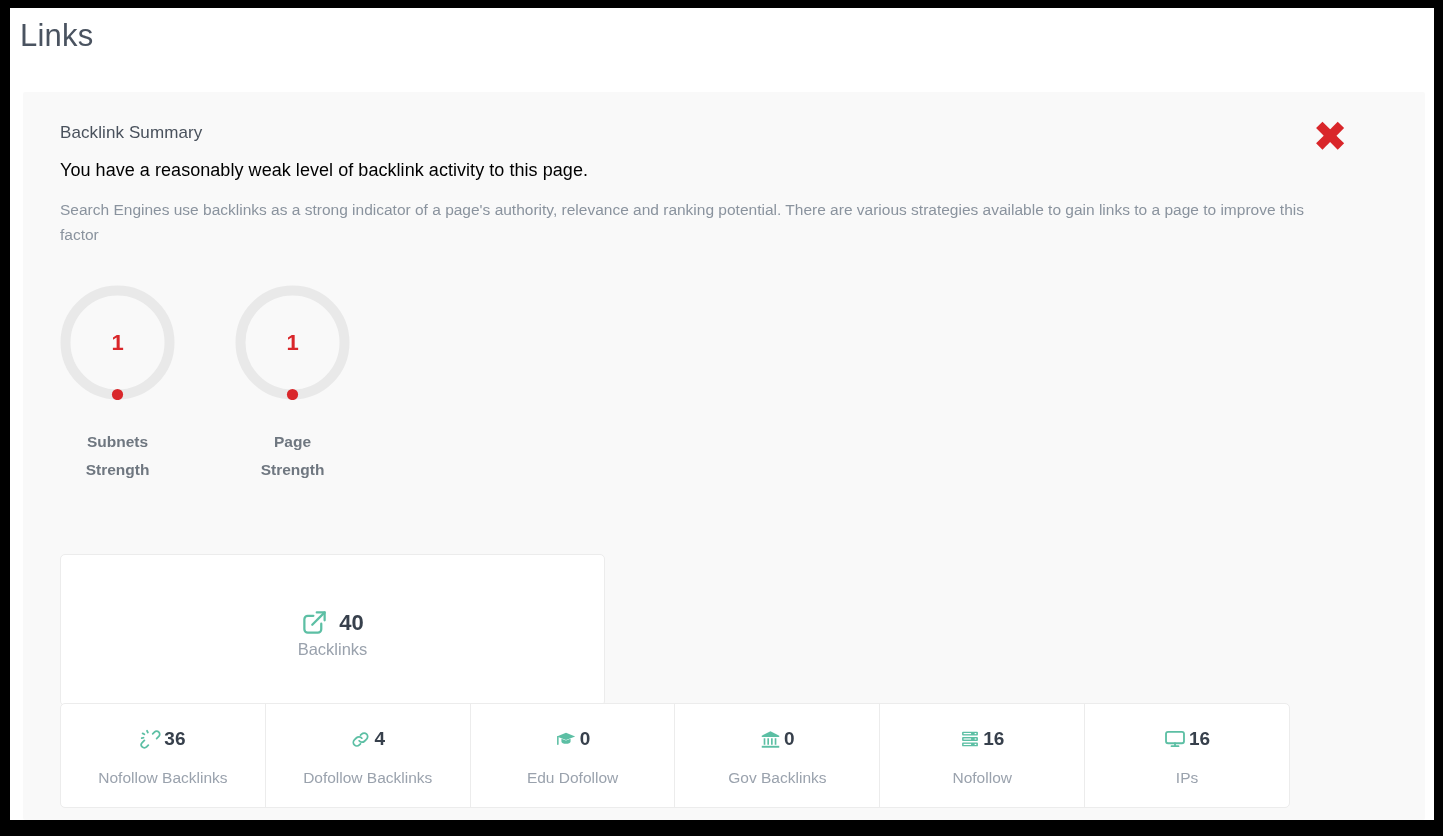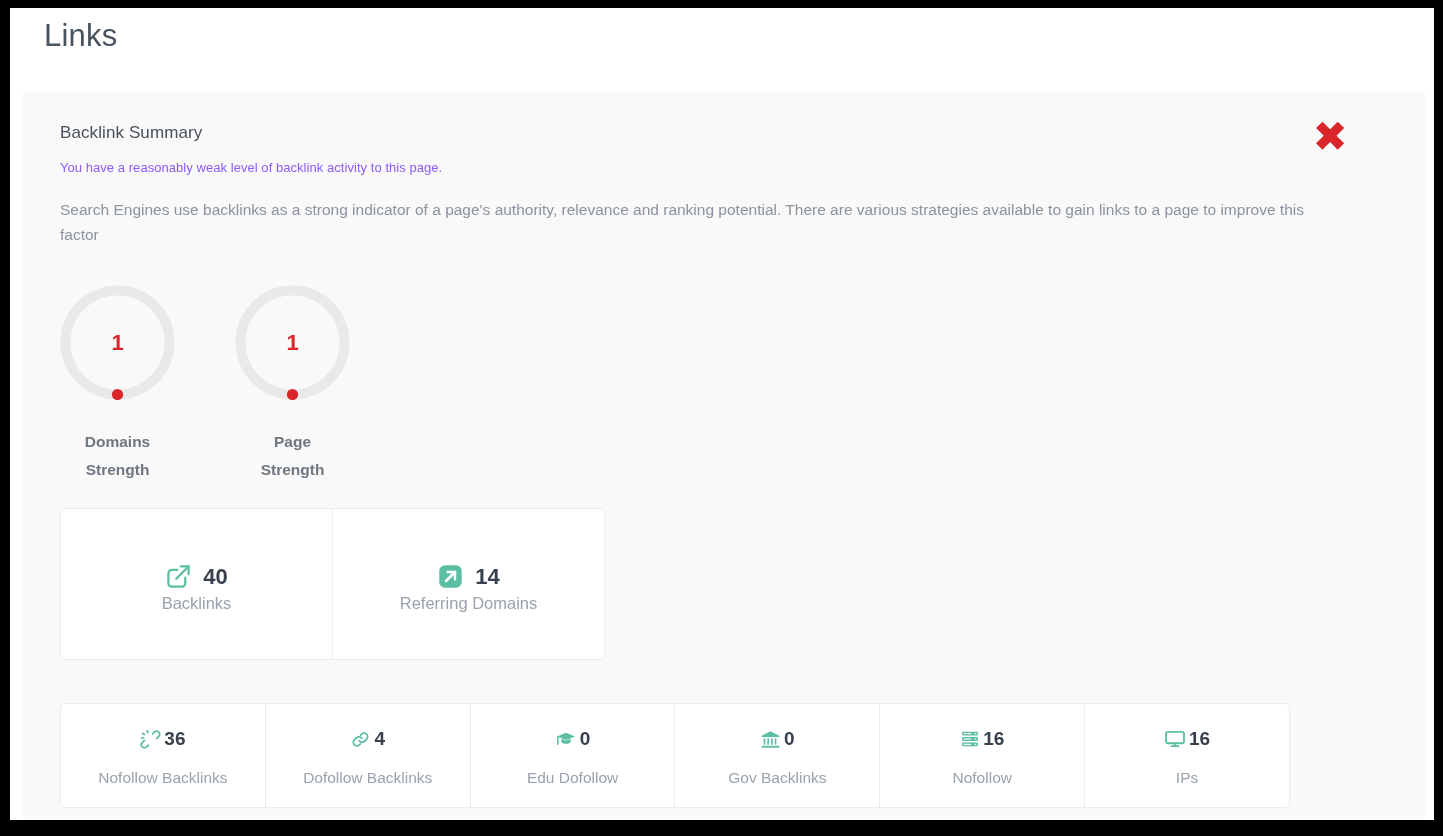--- a/index.html
+++ b/index.html
@@ -25,21 +25,21 @@
     left: 10px;
     top: 8px;
     width: 1424px;
     height: 812px;
     background: #ffffff;
     overflow: hidden;
   }
 
   .page-title {
     position: absolute;
-    left: 34px;
+    left: 10px;
     top: 6px;
     font-size: 31px;
     font-weight: 300;
     color: #4a5360;
     letter-spacing: 0.2px;
     line-height: 44px;
   }
 
   
   .summary-panel {
@@ -74,22 +74,22 @@
     font-size: 17px;
     font-weight: normal;
     color: #49515c;
     letter-spacing: 0.1px;
   }
 
   .summary-lead {
     position: absolute;
     left: 37px;
     top: 68px;
-    font-size: 13px;
-    color: #8b5cf6;
+    font-size: 18px;
+    color: #000000;
     letter-spacing: 0.05px;
   }
 
   .summary-body {
     position: absolute;
     left: 37px;
     top: 105px;
     width: 1252px;
     font-size: 15.5px;
     line-height: 25px;
@@ -141,21 +141,21 @@
     font-size: 15.5px;
     font-weight: bold;
     color: #6f7780;
     line-height: 28px;
   }
 
   
   .big-cards {
     position: absolute;
     left: 37px;
-    top: 416px;
+    top: 462px;
     width: 545px;
     height: 152px;
     background: #ffffff;
     border: 1px solid #ececec;
     border-radius: 5px;
     display: flex;
   }
 
   .big-card {
     flex: 1;
@@ -252,21 +252,21 @@
 
         <div class="gauge">
           <div class="gauge-ring">
             <svg width="115" height="115" viewBox="0 0 115 115" aria-hidden="true">
               <circle cx="57.5" cy="57.5" r="52" fill="none" stroke="#e9e9e9" stroke-width="10"></circle>
               <circle cx="57.5" cy="109.5" r="5.6" fill="#d9262a"></circle>
             </svg>
             <div class="gauge-value">1</div>
           </div>
           <div class="gauge-label">
-            <span>Domains</span><br>
+            <span>Subnets</span><br>
             <span>Strength</span>
           </div>
         </div>
 
         <div class="gauge">
           <div class="gauge-ring">
             <svg width="115" height="115" viewBox="0 0 115 115" aria-hidden="true">
               <circle cx="57.5" cy="57.5" r="52" fill="none" stroke="#e9e9e9" stroke-width="10"></circle>
               <circle cx="57.5" cy="109.5" r="5.6" fill="#d9262a"></circle>
             </svg>
@@ -289,35 +289,20 @@
                 <path d="M18 13v5a3 3 0 0 1-3 3H6a3 3 0 0 1-3-3V9a3 3 0 0 1 3-3h5"></path>
                 <polyline points="14 3 21 3 21 10"></polyline>
                 <line x1="10" y1="14" x2="21" y2="3"></line>
               </svg>
             </span>
             <span class="big-card-num">40</span>
           </div>
           <div class="big-card-label">Backlinks</div>
         </div>
 
-        <div class="big-card">
-          <div class="big-card-top">
-            <span>
-              <svg class="ico" width="27" height="27" viewBox="0 0 24 24">
-                <rect x="2" y="2" width="20" height="20" rx="5" fill="#5cbfa4"></rect>
-                <g stroke="#ffffff" stroke-width="2.2" stroke-linecap="round" stroke-linejoin="round" fill="none">
-                  <line x1="8" y1="16" x2="16" y2="8"></line>
-                  <polyline points="9.5 8 16 8 16 14.5"></polyline>
-                </g>
-              </svg>
-            </span>
-            <span class="big-card-num">14</span>
-          </div>
-          <div class="big-card-label">Referring Domains</div>
-        </div>
 
       </div>
 
       <div class="stat-row">
 
         <div class="stat-cell">
           <div class="stat-top">
             <span>
               <svg class="ico" width="21" height="21" viewBox="0 0 24 24" fill="none" stroke="#5cbfa4" stroke-width="2" stroke-linecap="round" stroke-linejoin="round">
                 <path d="M14.5 5.5l2-2a3.5 3.5 0 0 1 5 5l-2.5 2.5"></path>

